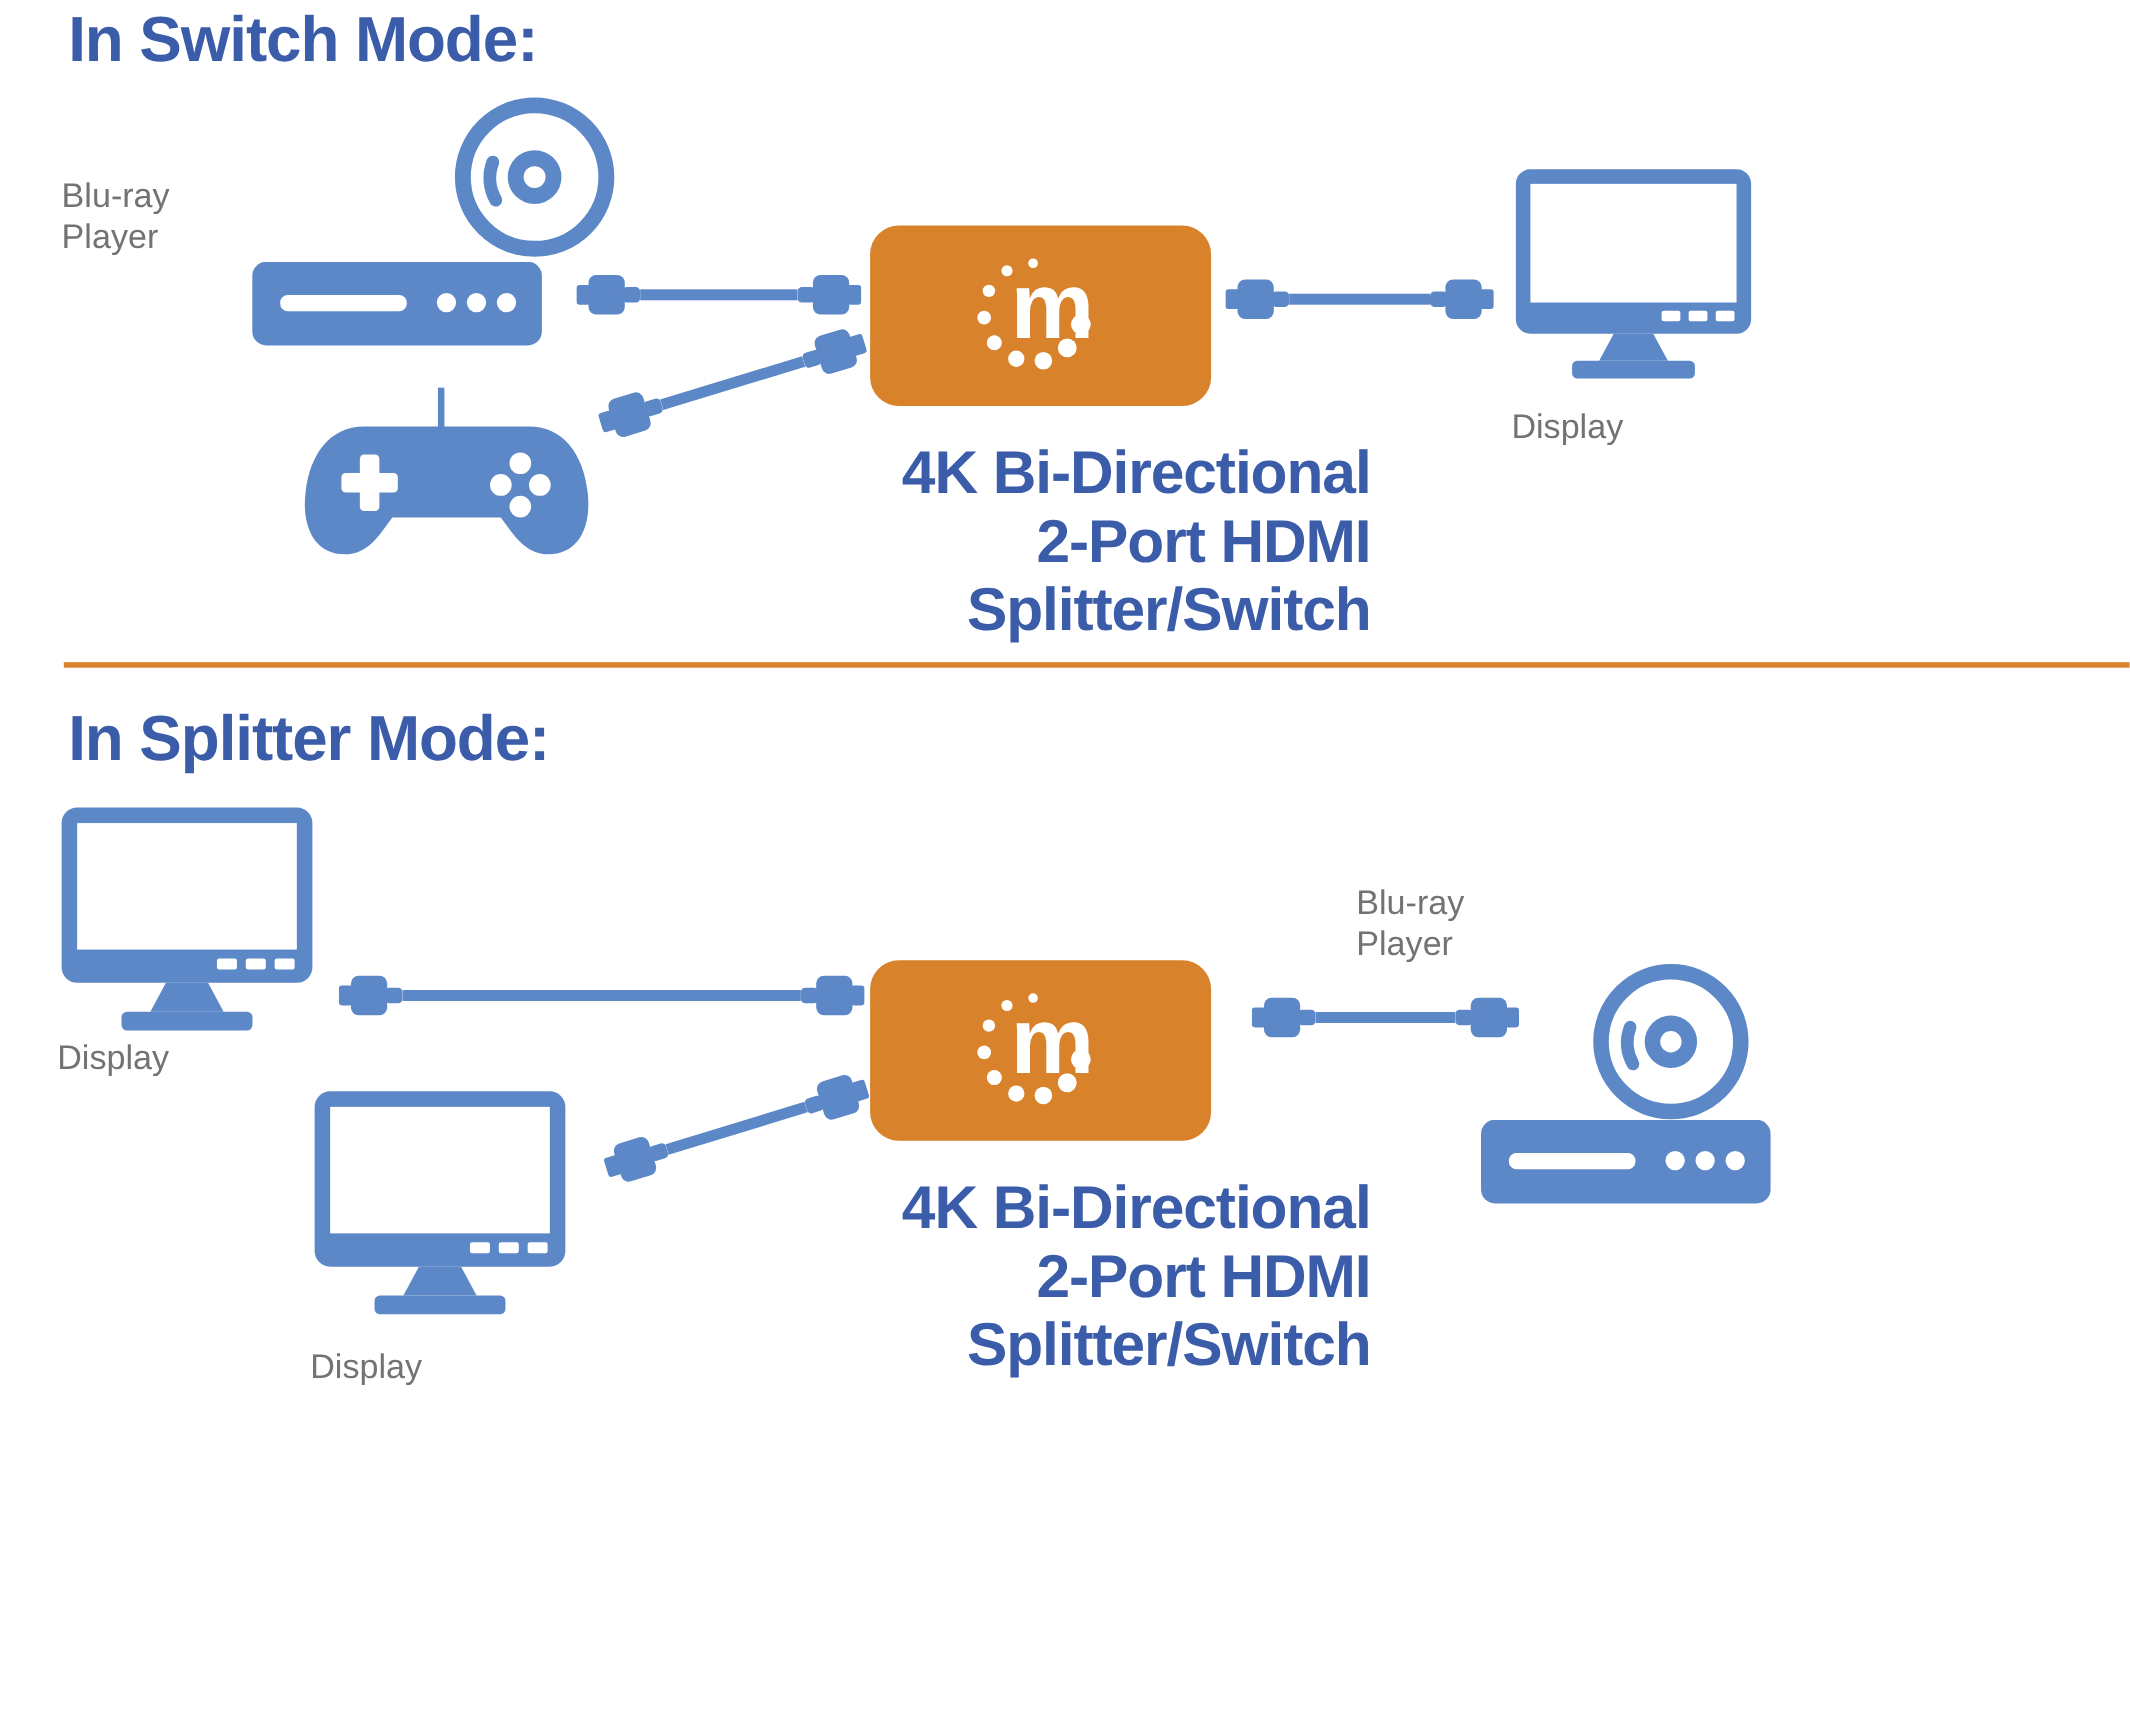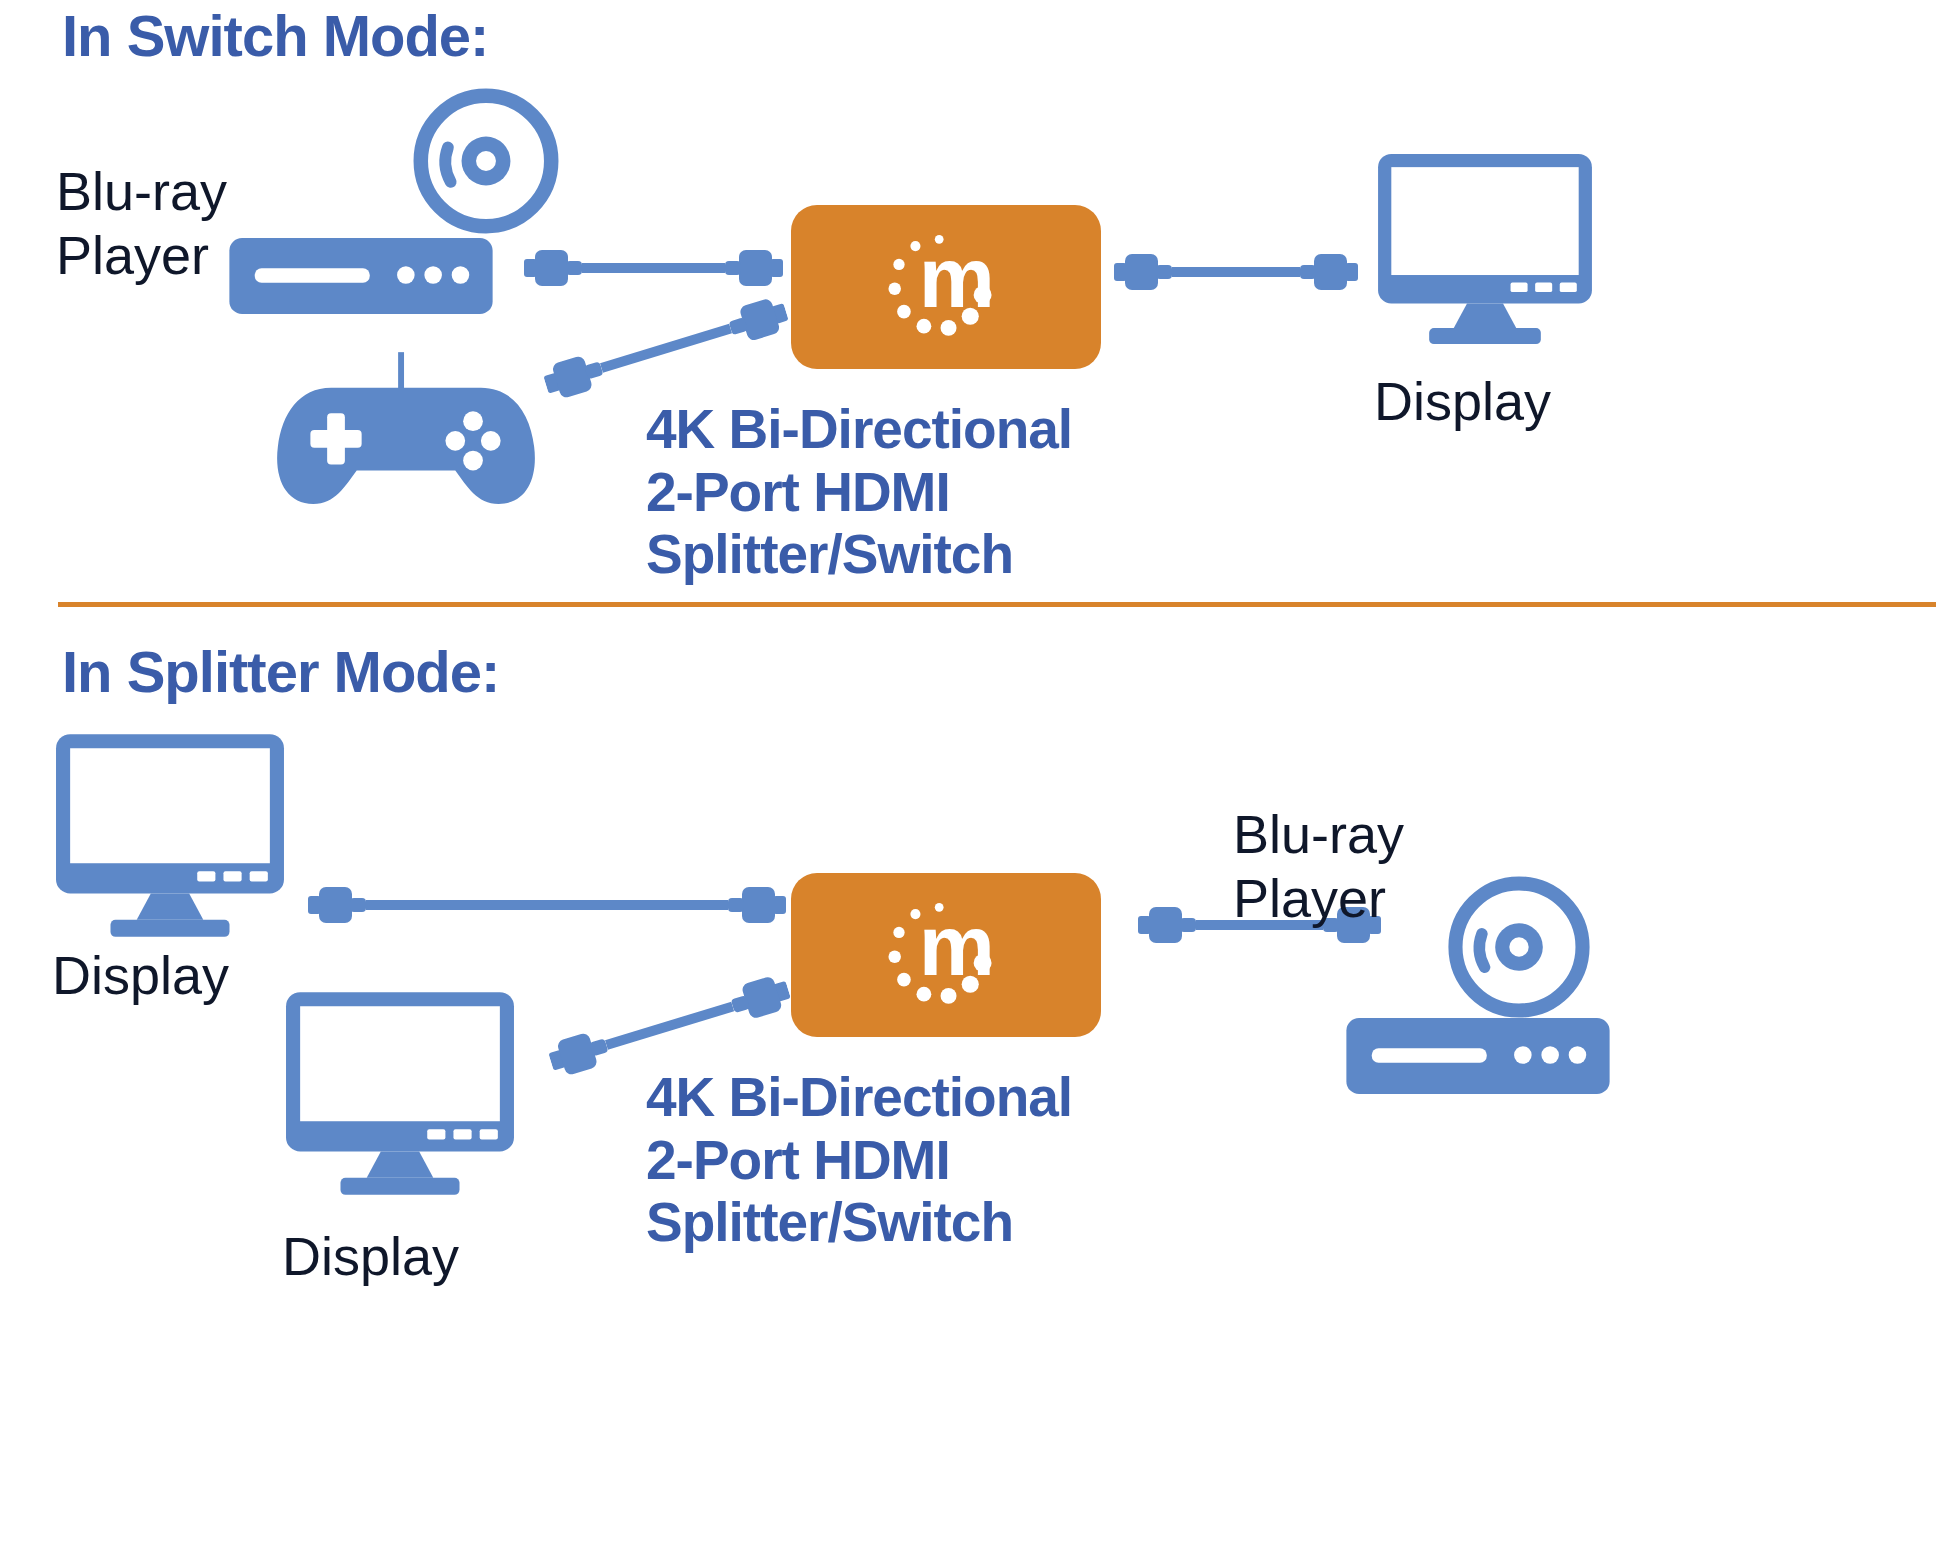--- a/index.html
+++ b/index.html
@@ -7,32 +7,32 @@
     position:relative;width:1936px;height:1560px;background:#ffffff;overflow:hidden;
     font-family:"Liberation Sans",sans-serif;
     margin-left:46px;
   }
   .section{position:absolute;left:0;width:1936px;}
   .title{
     position:absolute;font-size:58px;font-weight:700;color:#3a5ca9;
     letter-spacing:-1px;white-space:pre-line;
   }
   .lbl{
-    position:absolute;font-size:54px;font-weight:500;color:#0f172a;
+    position:absolute;font-size:31px;font-weight:500;color:#737373;
     line-height:1.18;white-space:pre-line;
   }
   .lbl.center{text-align:left;}
   .icon{position:absolute;color:#5d88c8;display:block;}
   .device{
     position:absolute;width:310px;height:164px;background:#d8832b;border-radius:26px;
     display:flex;align-items:center;justify-content:center;
   }
   .logo-svg{width:186px;height:146px;display:block;}
   .device-label{
-    position:absolute;width:600px;text-align:left;font-size:55px;font-weight:700;
+    position:absolute;width:600px;text-align:right;font-size:55px;font-weight:700;
     color:#3a5ca9;line-height:1.14;white-space:pre-line;letter-spacing:-1px;
   }
   .cable{position:absolute;display:flex;align-items:center;height:44px;color:#5d88c8;}
   .cable .wire{flex:1;height:10px;background:#5d88c8;}
   .plug{width:58px;height:44px;flex:none;display:block;color:#5d88c8;}
   .plug.r{transform:scaleX(-1);}
   .rot17{transform:rotate(-17deg);transform-origin:left center;}
   .divider{position:absolute;left:12px;right:12px;top:602px;height:5px;background:#d8832b;}
   .defs{position:absolute;width:0;height:0;overflow:hidden;}
 </style>

